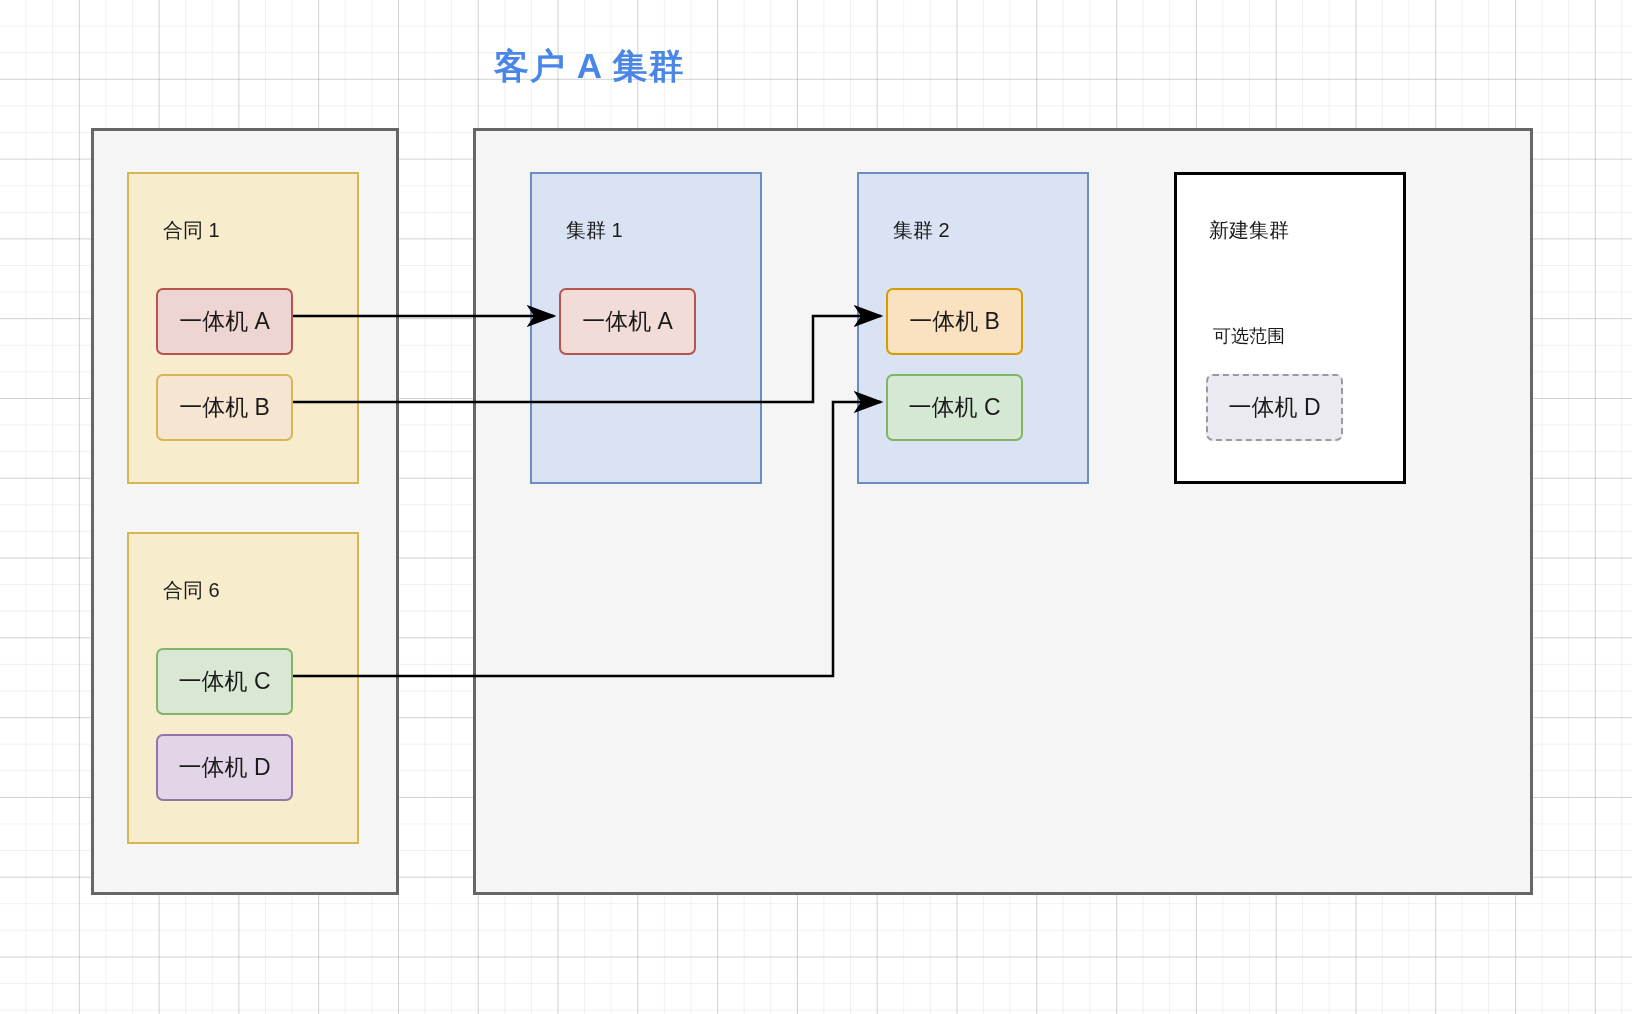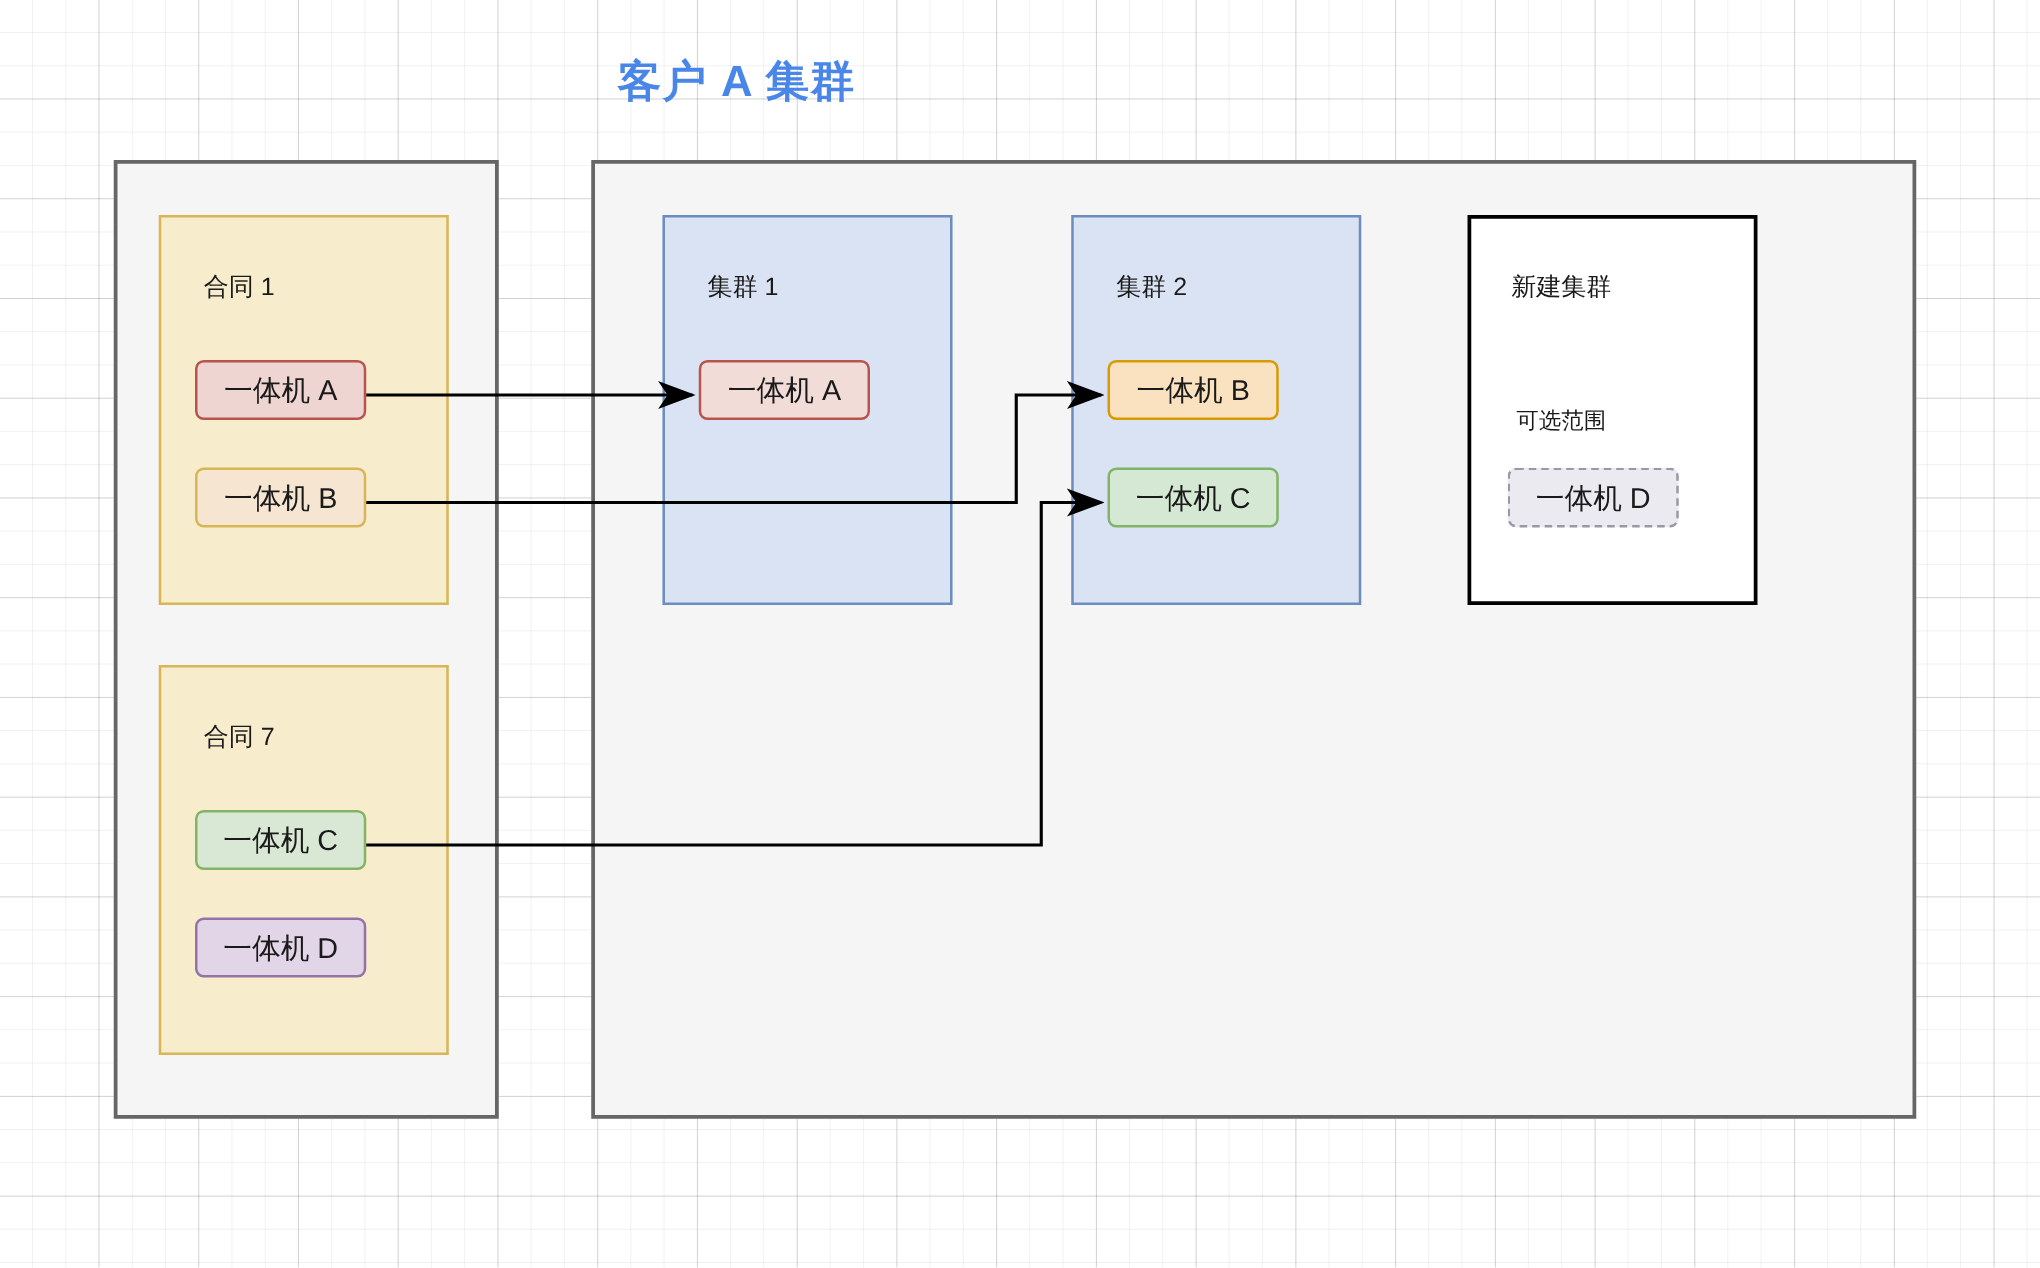--- a/index.html
+++ b/index.html
@@ -85,21 +85,21 @@
   }
   .sub-label {
     font-size: 18px;
     color: #1a1a1a;
     line-height: 1;
     white-space: nowrap;
   }
 
   
   .node {
-    height: 48px;
+    height: 67px;
     border-radius: 7px;
     border-width: 2px;
     border-style: solid;
     display: flex;
     align-items: center;
     justify-content: center;
     font-size: 23px;
     color: #1a1a1a;
     white-space: nowrap;
   }
@@ -136,21 +136,21 @@
   <div class="abs section-title" id="title-cluster">客户 A 集群</div>
 
   <div class="abs outer-panel" id="panel-contract"></div>
 
   <div class="abs contract-box" id="contract-1"></div>
   <div class="abs group-title" style="left:163px; top:220px;">合同 1</div>
   <div class="abs node node-w-left fill-red" style="left:156px; top:288px;">一体机 A</div>
   <div class="abs node node-w-left fill-orange" style="left:156px; top:374px;">一体机 B</div>
 
   <div class="abs contract-box" id="contract-2"></div>
-  <div class="abs group-title" style="left:163px; top:580px;">合同 7</div>
+  <div class="abs group-title" style="left:163px; top:580px;">合同 6</div>
   <div class="abs node node-w-left fill-green" style="left:156px; top:648px;">一体机 C</div>
   <div class="abs node node-w-left fill-purple" style="left:156px; top:734px;">一体机 D</div>
 
   <div class="abs outer-panel" id="panel-cluster"></div>
 
   <div class="abs cluster-box" id="cluster-1"></div>
   <div class="abs group-title" style="left:566px; top:220px;">集群 1</div>
   <div class="abs node node-w-right fill-redsoft" style="left:559px; top:288px;">一体机 A</div>
 
   <div class="abs cluster-box" id="cluster-2"></div>

